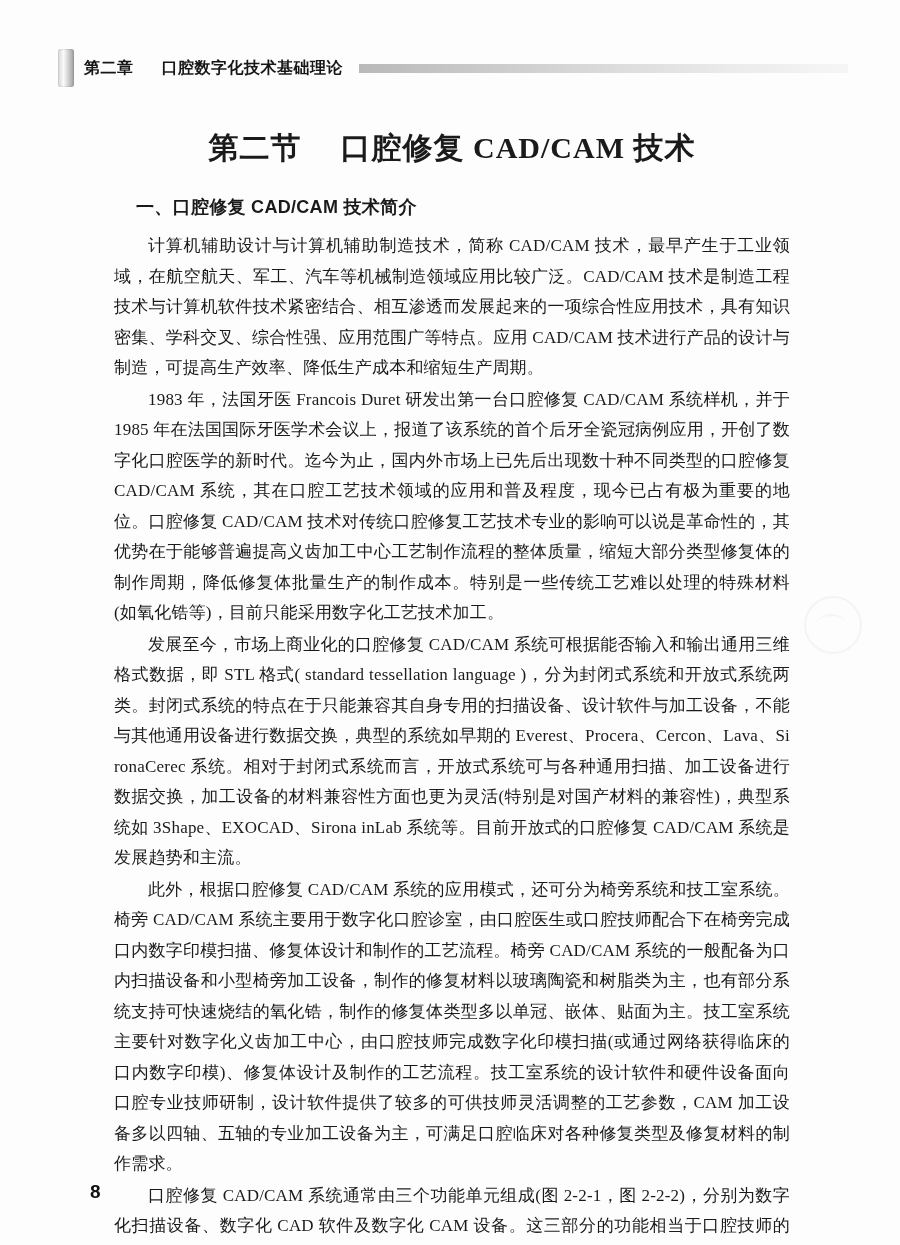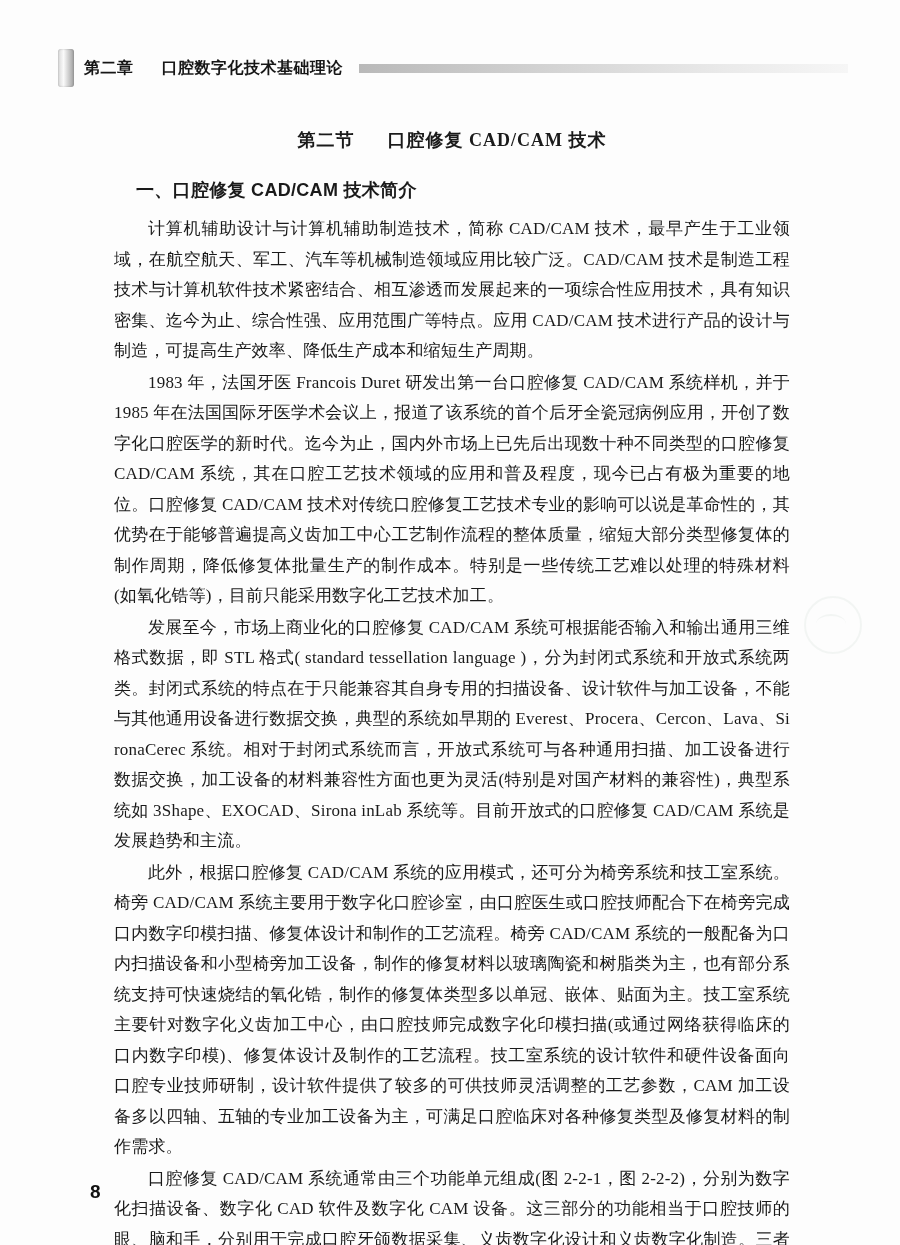--- a/index.html
+++ b/index.html
@@ -66,21 +66,21 @@
   .content {
     position: absolute;
     left: 114px;
     top: 128px;
     width: 676px;
   }
 
   h1.section-title {
     font-family: "Liberation Serif", "DejaVu Serif", serif;
     font-weight: bold;
-    font-size: 18px;
+    font-size: 30px;
     text-align: center;
     margin: 0 0 26px 0;
     letter-spacing: 1px;
   }
   h1.section-title .gap {
     display: inline-block;
     width: 22px;
   }
 
   h2.sub-title {
@@ -152,21 +152,21 @@
 
   <div class="content">
 
     <h1 class="section-title">
       <span>第二节</span>
       <span class="gap"></span>
       <span>口腔修复 CAD/CAM 技术</span>
     </h1>
 
     <h2 class="sub-title first">一、口腔修复 CAD/CAM 技术简介</h2>
-    <p class="para">计算机辅助设计与计算机辅助制造技术，简称 CAD/CAM 技术，最早产生于工业领域，在航空航天、军工、汽车等机械制造领域应用比较广泛。CAD/CAM 技术是制造工程技术与计算机软件技术紧密结合、相互渗透而发展起来的一项综合性应用技术，具有知识密集、迄今为止、综合性强、应用范围广等特点。应用 CAD/CAM 技术进行产品的设计与制造，可提高生产效率、降低生产成本和缩短生产周期。</p>
+    <p class="para">计算机辅助设计与计算机辅助制造技术，简称 CAD/CAM 技术，最早产生于工业领域，在航空航天、军工、汽车等机械制造领域应用比较广泛。CAD/CAM 技术是制造工程技术与计算机软件技术紧密结合、相互渗透而发展起来的一项综合性应用技术，具有知识密集、学科交叉、综合性强、应用范围广等特点。应用 CAD/CAM 技术进行产品的设计与制造，可提高生产效率、降低生产成本和缩短生产周期。</p>
     <p class="para">1983 年，法国牙医 Francois Duret 研发出第一台口腔修复 CAD/CAM 系统样机，并于 1985 年在法国国际牙医学术会议上，报道了该系统的首个后牙全瓷冠病例应用，开创了数字化口腔医学的新时代。迄今为止，国内外市场上已先后出现数十种不同类型的口腔修复 CAD/CAM 系统，其在口腔工艺技术领域的应用和普及程度，现今已占有极为重要的地位。口腔修复 CAD/CAM 技术对传统口腔修复工艺技术专业的影响可以说是革命性的，其优势在于能够普遍提高义齿加工中心工艺制作流程的整体质量，缩短大部分类型修复体的制作周期，降低修复体批量生产的制作成本。特别是一些传统工艺难以处理的特殊材料(如氧化锆等)，目前只能采用数字化工艺技术加工。</p>
     <p class="para">发展至今，市场上商业化的口腔修复 CAD/CAM 系统可根据能否输入和输出通用三维格式数据，即 STL 格式( standard tessellation language )，分为封闭式系统和开放式系统两类。封闭式系统的特点在于只能兼容其自身专用的扫描设备、设计软件与加工设备，不能与其他通用设备进行数据交换，典型的系统如早期的 Everest、Procera、Cercon、Lava、SironaCerec 系统。相对于封闭式系统而言，开放式系统可与各种通用扫描、加工设备进行数据交换，加工设备的材料兼容性方面也更为灵活(特别是对国产材料的兼容性)，典型系统如 3Shape、EXOCAD、Sirona inLab 系统等。目前开放式的口腔修复 CAD/CAM 系统是发展趋势和主流。</p>
     <p class="para">此外，根据口腔修复 CAD/CAM 系统的应用模式，还可分为椅旁系统和技工室系统。椅旁 CAD/CAM 系统主要用于数字化口腔诊室，由口腔医生或口腔技师配合下在椅旁完成口内数字印模扫描、修复体设计和制作的工艺流程。椅旁 CAD/CAM 系统的一般配备为口内扫描设备和小型椅旁加工设备，制作的修复材料以玻璃陶瓷和树脂类为主，也有部分系统支持可快速烧结的氧化锆，制作的修复体类型多以单冠、嵌体、贴面为主。技工室系统主要针对数字化义齿加工中心，由口腔技师完成数字化印模扫描(或通过网络获得临床的口内数字印模)、修复体设计及制作的工艺流程。技工室系统的设计软件和硬件设备面向口腔专业技师研制，设计软件提供了较多的可供技师灵活调整的工艺参数，CAM 加工设备多以四轴、五轴的专业加工设备为主，可满足口腔临床对各种修复类型及修复材料的制作需求。</p>
 
     <p class="para">口腔修复 CAD/CAM 系统通常由三个功能单元组成(图 2-2-1，图 2-2-2)，分别为数字化扫描设备、数字化 CAD 软件及数字化 CAM 设备。这三部分的功能相当于口腔技师的眼、脑和手，分别用于完成口腔牙颌数据采集、义齿数字化设计和义齿数字化制造。三者协同配</p>
 
   </div>
 
   <div class="watermark"></div>
 

